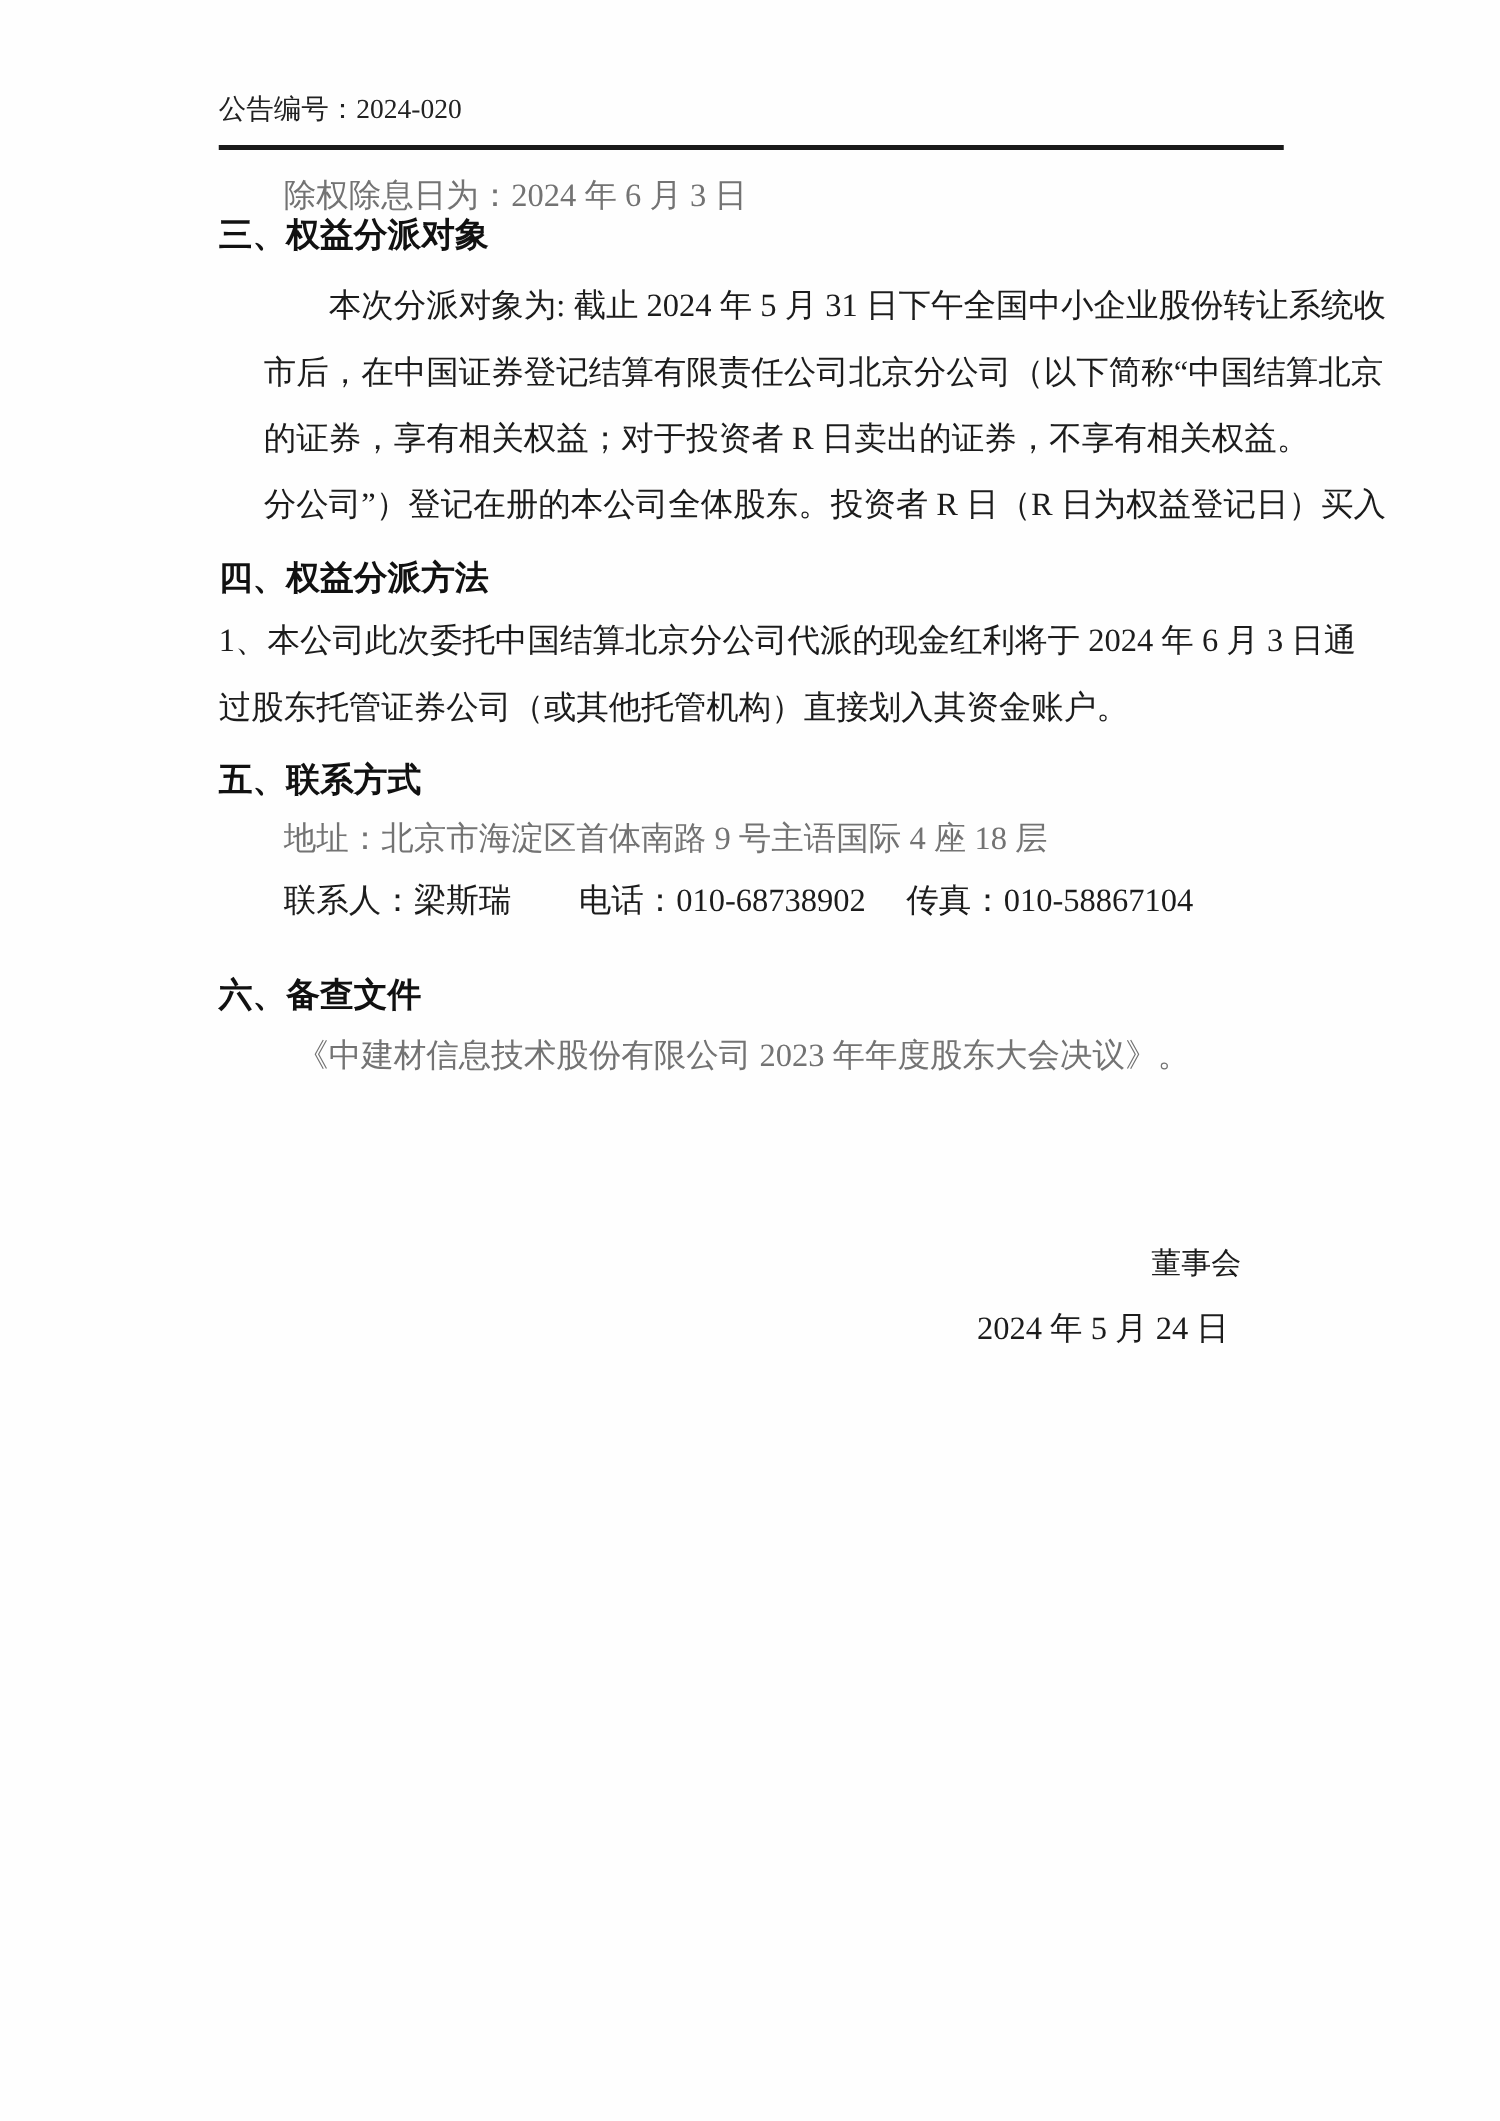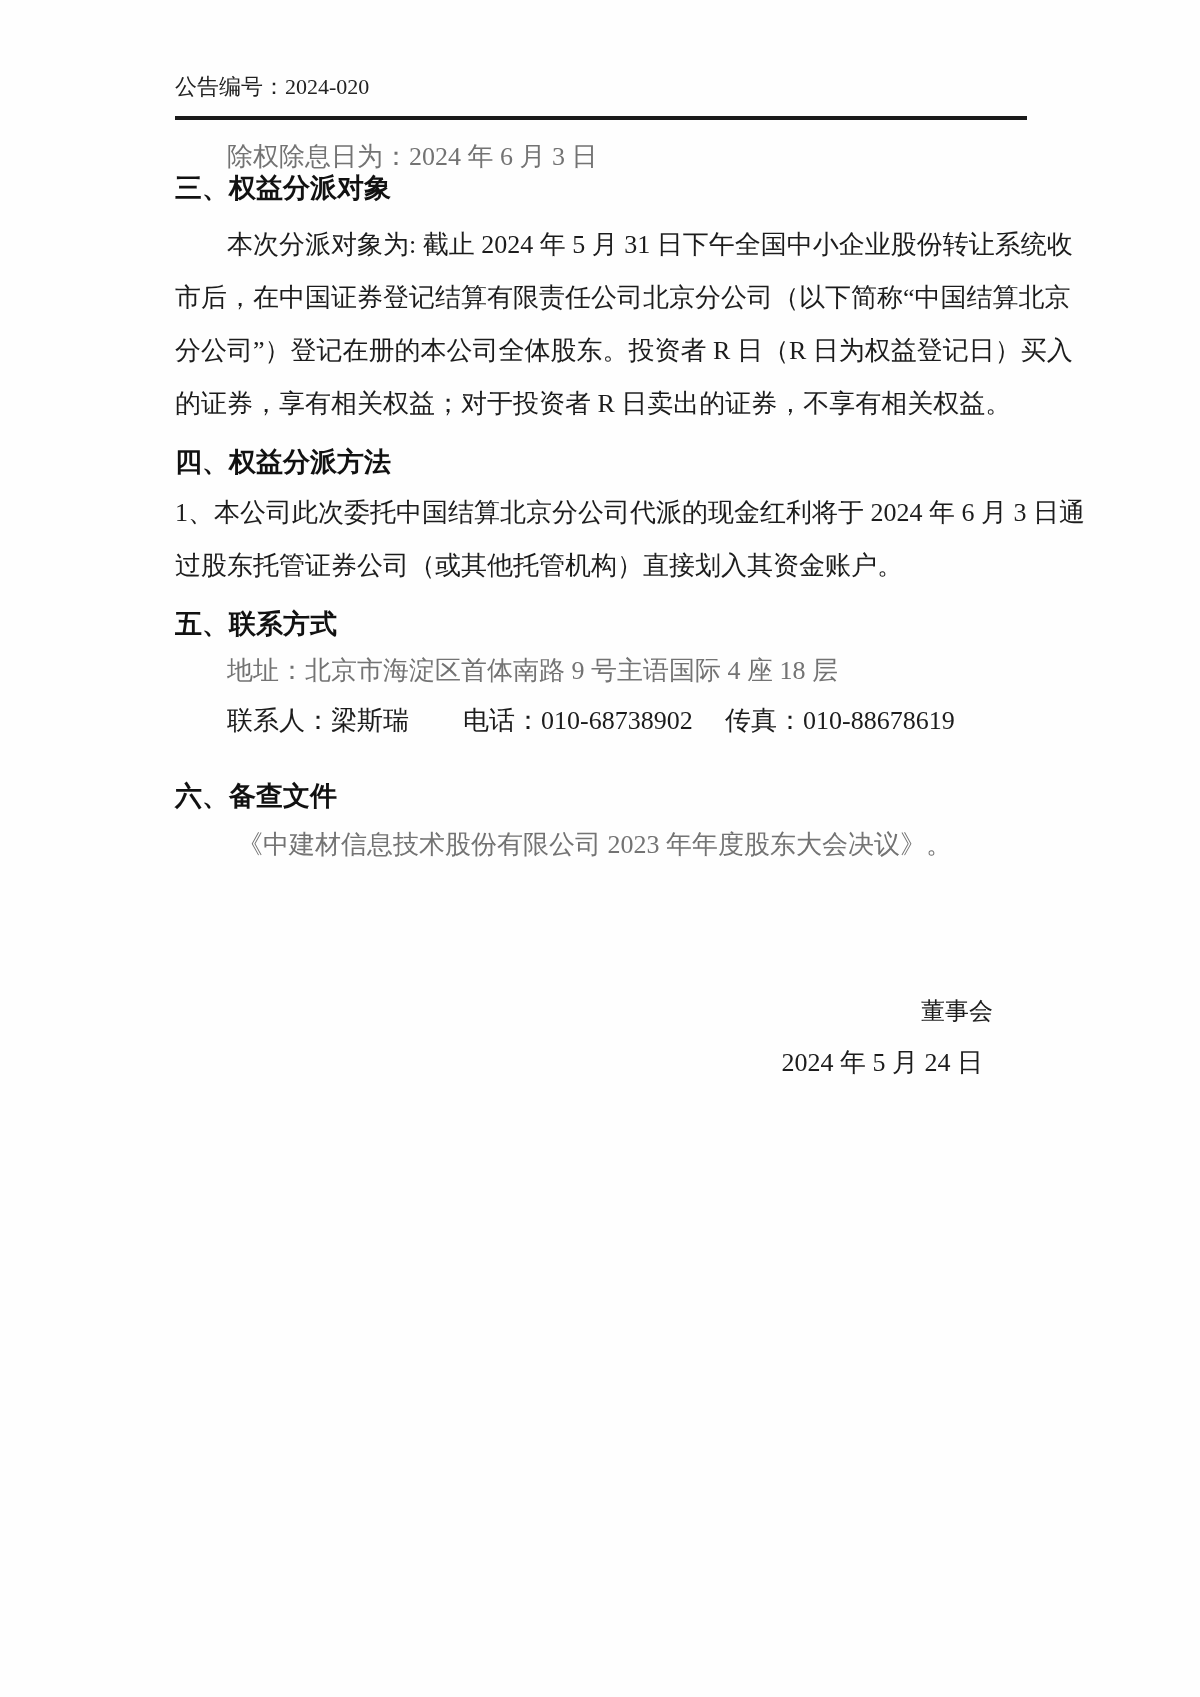--- a/index.html
+++ b/index.html
@@ -48,21 +48,21 @@
     white-space: nowrap;
     color: #111111;
   }
   .h-sec3 { }
   .para {
     font-size: 26px;
     line-height: 53px;
     color: #1c1c1c;
   }
   .para .pline { white-space: nowrap; }
-  .para3 { margin-top: 14px; }
+  .para3 { margin-top: 14px; margin-left: 36px; }
   .h-sec4 { margin-top: 16px; }
   .para4 { margin-top: 8px; }
   .h-sec5 { margin-top: 16px; }
   .addr-line { margin-top: 16px; }
   .contact-row {
     margin-top: 20px;
     font-size: 26px;
     line-height: 30px;
     white-space: nowrap;
     color: #1c1c1c;
@@ -110,37 +110,37 @@
 
   <div class="header-rule"></div>
 
   <div class="body-line indent-2 line-exdate">除权除息日为：2024 年 6 月 3 日</div>
 
   <div class="section-heading h-sec3">三、权益分派对象</div>
 
   <div class="para para3">
     <div class="pline indent-2">本次分派对象为: 截止 2024 年 5 月 31 日下午全国中小企业股份转让系统收</div>
     <div class="pline">市后，在中国证券登记结算有限责任公司北京分公司（以下简称“中国结算北京</div>
+    <div class="pline">的证券，享有相关权益；对于投资者 R 日卖出的证券，不享有相关权益。</div>
     <div class="pline">分公司”）登记在册的本公司全体股东。投资者 R 日（R 日为权益登记日）买入</div>
-    <div class="pline">的证券，享有相关权益；对于投资者 R 日卖出的证券，不享有相关权益。</div>
   </div>
 
   <div class="section-heading h-sec4">四、权益分派方法</div>
 
   <div class="para para4">
     <div class="pline">1、本公司此次委托中国结算北京分公司代派的现金红利将于 2024 年 6 月 3 日通</div>
     <div class="pline">过股东托管证券公司（或其他托管机构）直接划入其资金账户。</div>
   </div>
 
   <div class="section-heading h-sec5">五、联系方式</div>
 
   <div class="body-line indent-2 addr-line">地址：北京市海淀区首体南路 9 号主语国际 4 座 18 层</div>
 
   <div class="contact-row">
-    <span class="cell-person">联系人：梁斯瑞</span><span class="cell-phone">电话：010-68738902</span><span class="cell-fax">传真：010-88678619</span>
+    <span class="cell-person">联系人：梁斯瑞</span><span class="cell-phone">电话：010-68738902</span><span class="cell-fax">传真：010-58867104</span>
   </div>
 
   <div class="section-heading h-sec6">六、备查文件</div>
 
   <div class="body-line indent-doc doc-line">《中建材信息技术股份有限公司 2023 年年度股东大会决议》。</div>
 
   <div class="signature-block">
     <div class="sig-board">董事会</div>
     <div class="sig-date">2024 年 5 月 24 日</div>
   </div>

